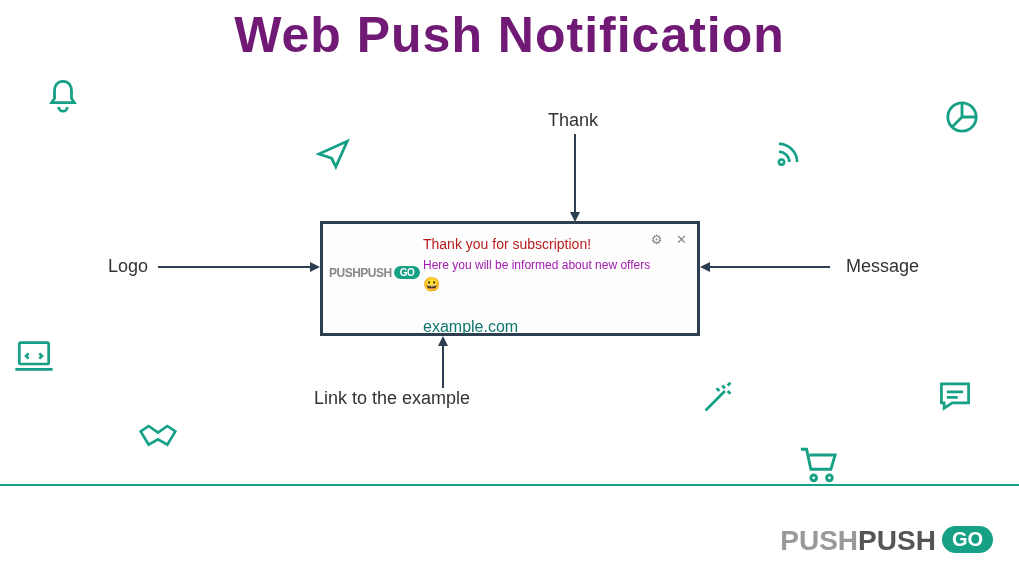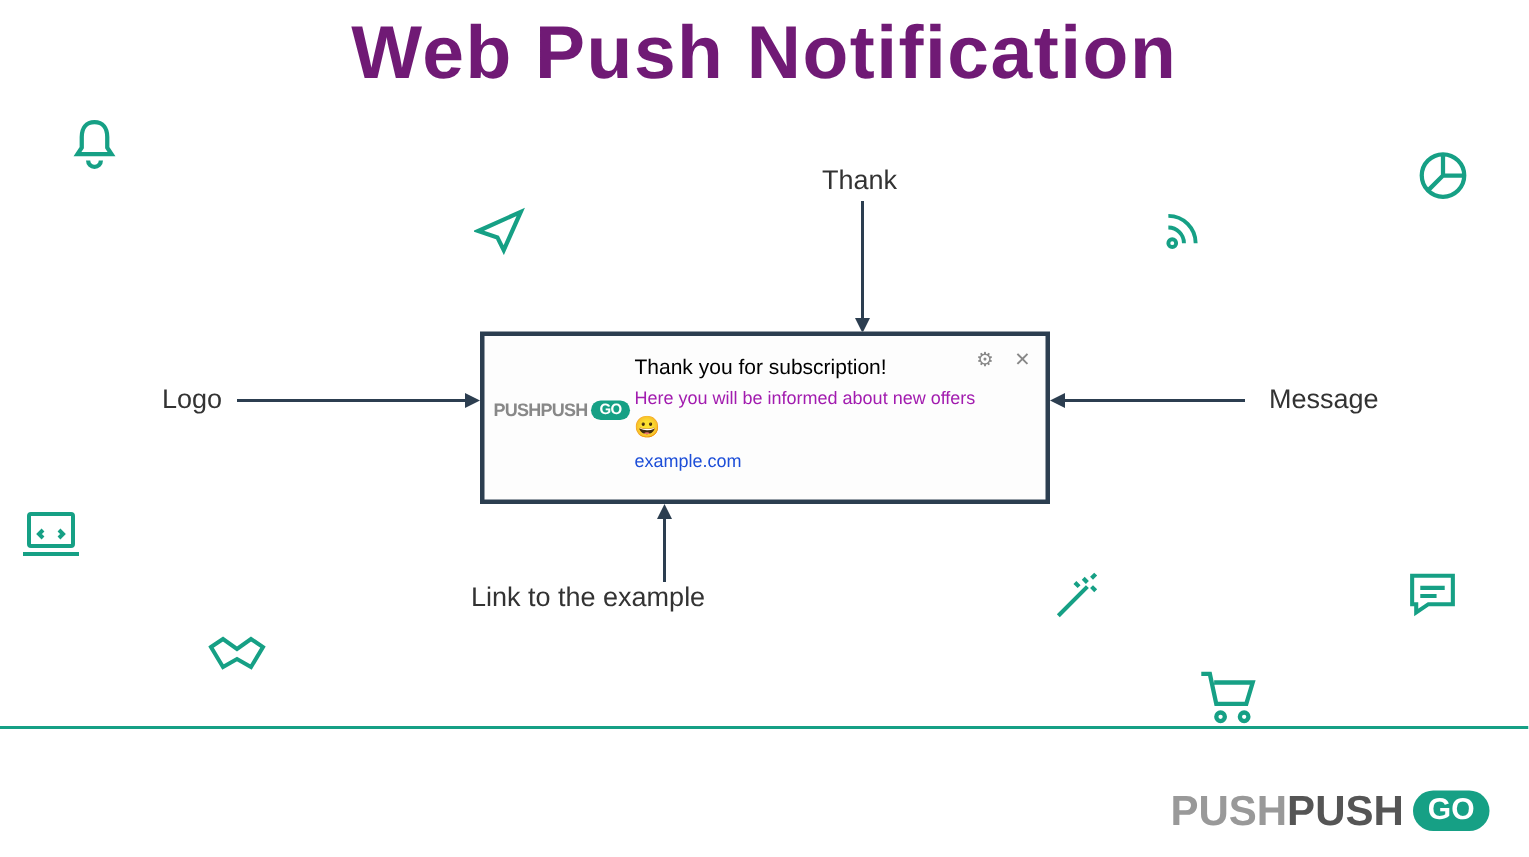--- a/index.html
+++ b/index.html
@@ -2,24 +2,24 @@
 <html><head>
 <meta charset="utf-8">
 <style>
   html,body{margin:0;padding:0;width:1019px;height:571px;font-family:Arial,Helvetica,sans-serif;background:#fff;overflow:hidden;position:relative}
   .stage{position:relative;width:1019px;height:571px}
   .title{position:absolute;top:6px;left:0;width:100%;text-align:center;font-size:50px;font-weight:700;color:#701a75;letter-spacing:1px}
   .card{position:absolute;left:320px;top:221px;width:380px;height:115px;border:3px solid #2c3e50;background:#fdfdfd;box-sizing:border-box;padding:10px 12px 8px 12px}
   .card-logo{position:absolute;left:6px;top:42px;font-size:12px;font-weight:700;color:#888;letter-spacing:-.5px}
   .card-logo .go{display:inline-block;background:#16a085;color:#fff;border-radius:10px;padding:1px 6px;font-size:10px;margin-left:2px;vertical-align:1px}
   .card-body{margin-left:88px}
-  .card-title{font-size:14px;color:#000000;margin-top:2px}
+  .card-title{font-size:14px;color:#b91c1c;margin-top:2px}
   .card-msg{font-size:12px;color:#a21caf;margin-top:6px}
   .card-emoji{margin-top:4px;font-size:14px}
-  .card-link{font-size:12px;color:#1d4ed8;margin-top:8px}
+  .card-link{font-size:16px;color:#0f766e;margin-top:26px}
   .card-ctrl{position:absolute;right:10px;top:8px;color:#888;font-size:13px}
   .card-ctrl span{margin-left:10px;cursor:pointer}
   .label{position:absolute;font-size:18px;color:#333}
   .lbl-title{left:548px;top:110px}
   .lbl-logo{left:108px;top:256px}
   .lbl-message{left:846px;top:256px}
   .lbl-link{left:314px;top:388px}
   .hr{position:absolute;left:0;top:484px;width:1019px;height:0;border-top:2px solid #16a085}
   .brand{position:absolute;right:26px;bottom:14px;font-size:28px;font-weight:700;color:#555;letter-spacing:0}
   .brand .light{color:#999;font-weight:600}

